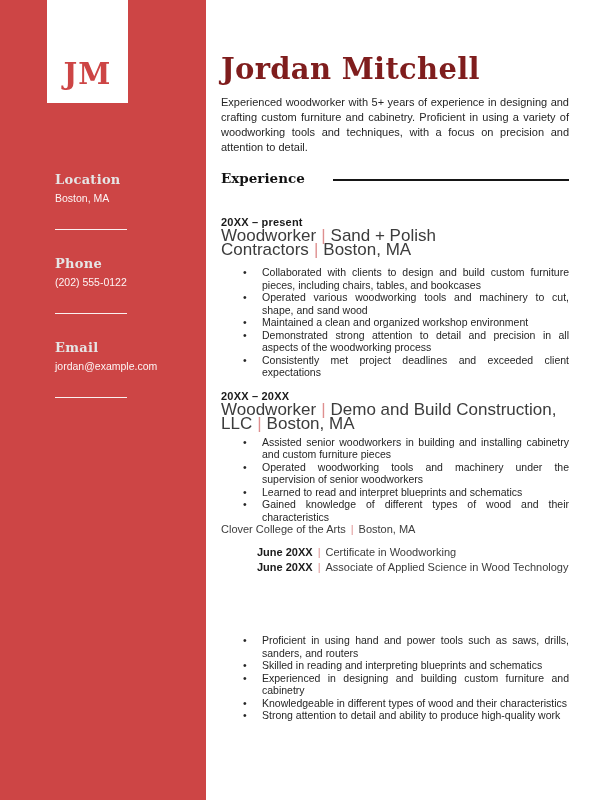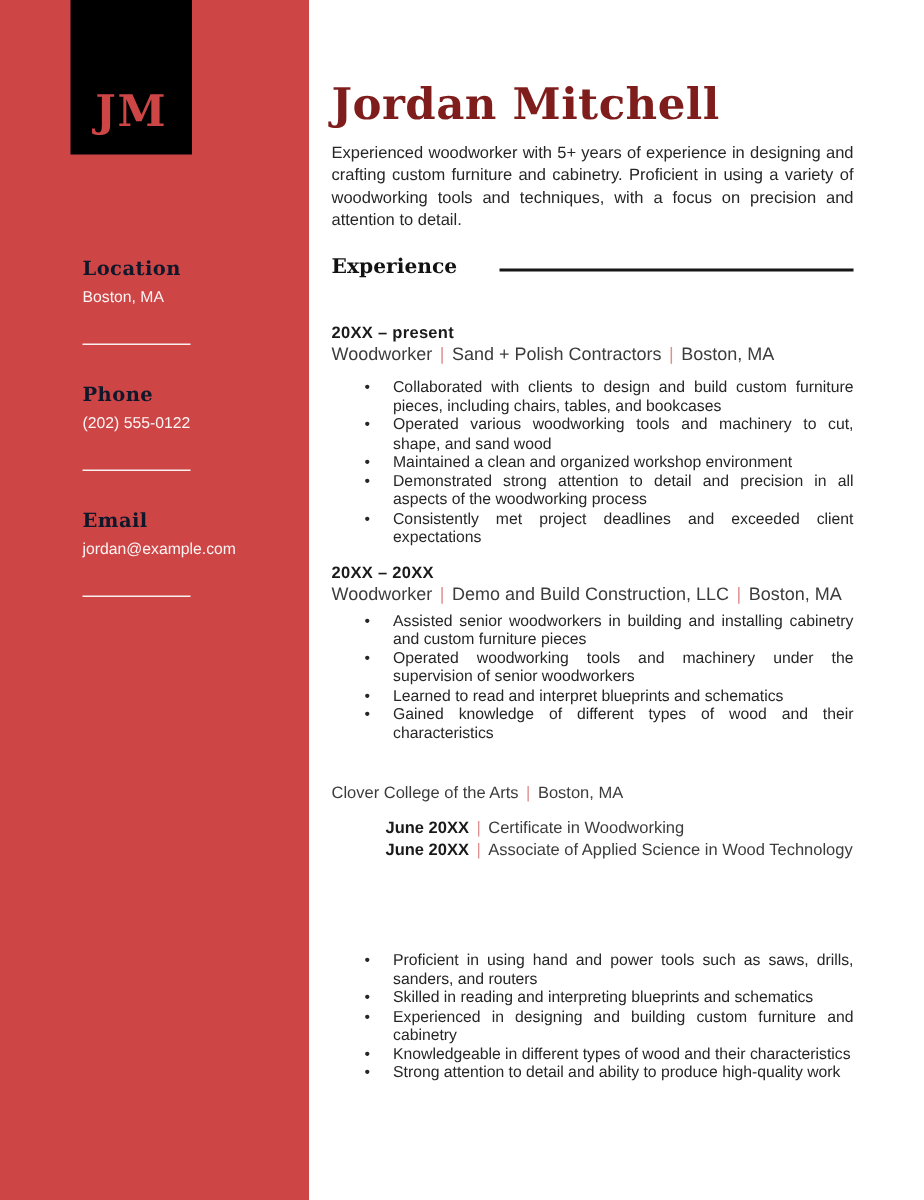--- a/index.html
+++ b/index.html
@@ -16,21 +16,21 @@
   .sidebar {
     position: absolute;
     left: 0; top: 0;
     width: 206px; height: 800px;
     background: #CD4545;
   }
   .monogram-box {
     position: absolute;
     left: 47px; top: 0;
     width: 81px; height: 103px;
-    background: #000000;
+    background: #ffffff;
     display: flex;
     align-items: flex-end;
     justify-content: center;
     padding-bottom: 14px;
   }
   .monogram {
     font-family: "DejaVu Serif", "Liberation Serif", serif;
     font-weight: bold;
     font-size: 29px;
     line-height: 30px;
@@ -40,21 +40,21 @@
   .sidebar-content {
     position: absolute;
     left: 55px; top: 172px;
     width: 118px;
   }
   .side-label {
     font-family: "DejaVu Serif", "Liberation Serif", serif;
     font-weight: bold;
     font-size: 13px;
     line-height: 16px;
-    color: #0f172a;
+    color: #e5e5e5;
     letter-spacing: 0.3px;
   }
   .side-value {
     margin-top: 3px;
     font-size: 10.5px;
     line-height: 14px;
     color: #fdf4f4;
   }
   .side-divider {
     width: 72px;
@@ -114,21 +114,21 @@
   .job-dates {
     font-weight: bold;
     font-size: 11px;
     line-height: 14px;
     color: #1a1a1a;
     letter-spacing: 0.2px;
   }
   .job1-dates { margin-top: 28px; }
   .job2-dates { margin-top: 10px; }
   .job-subtitle {
-    font-size: 12px;
+    font-size: 17px;
     line-height: 14px;
     color: #3c3c3c;
   }
   .pipe {
     color: #DE8F8F;
     padding: 0 5px;
   }
 
   ul.bullets {
     list-style: none;

